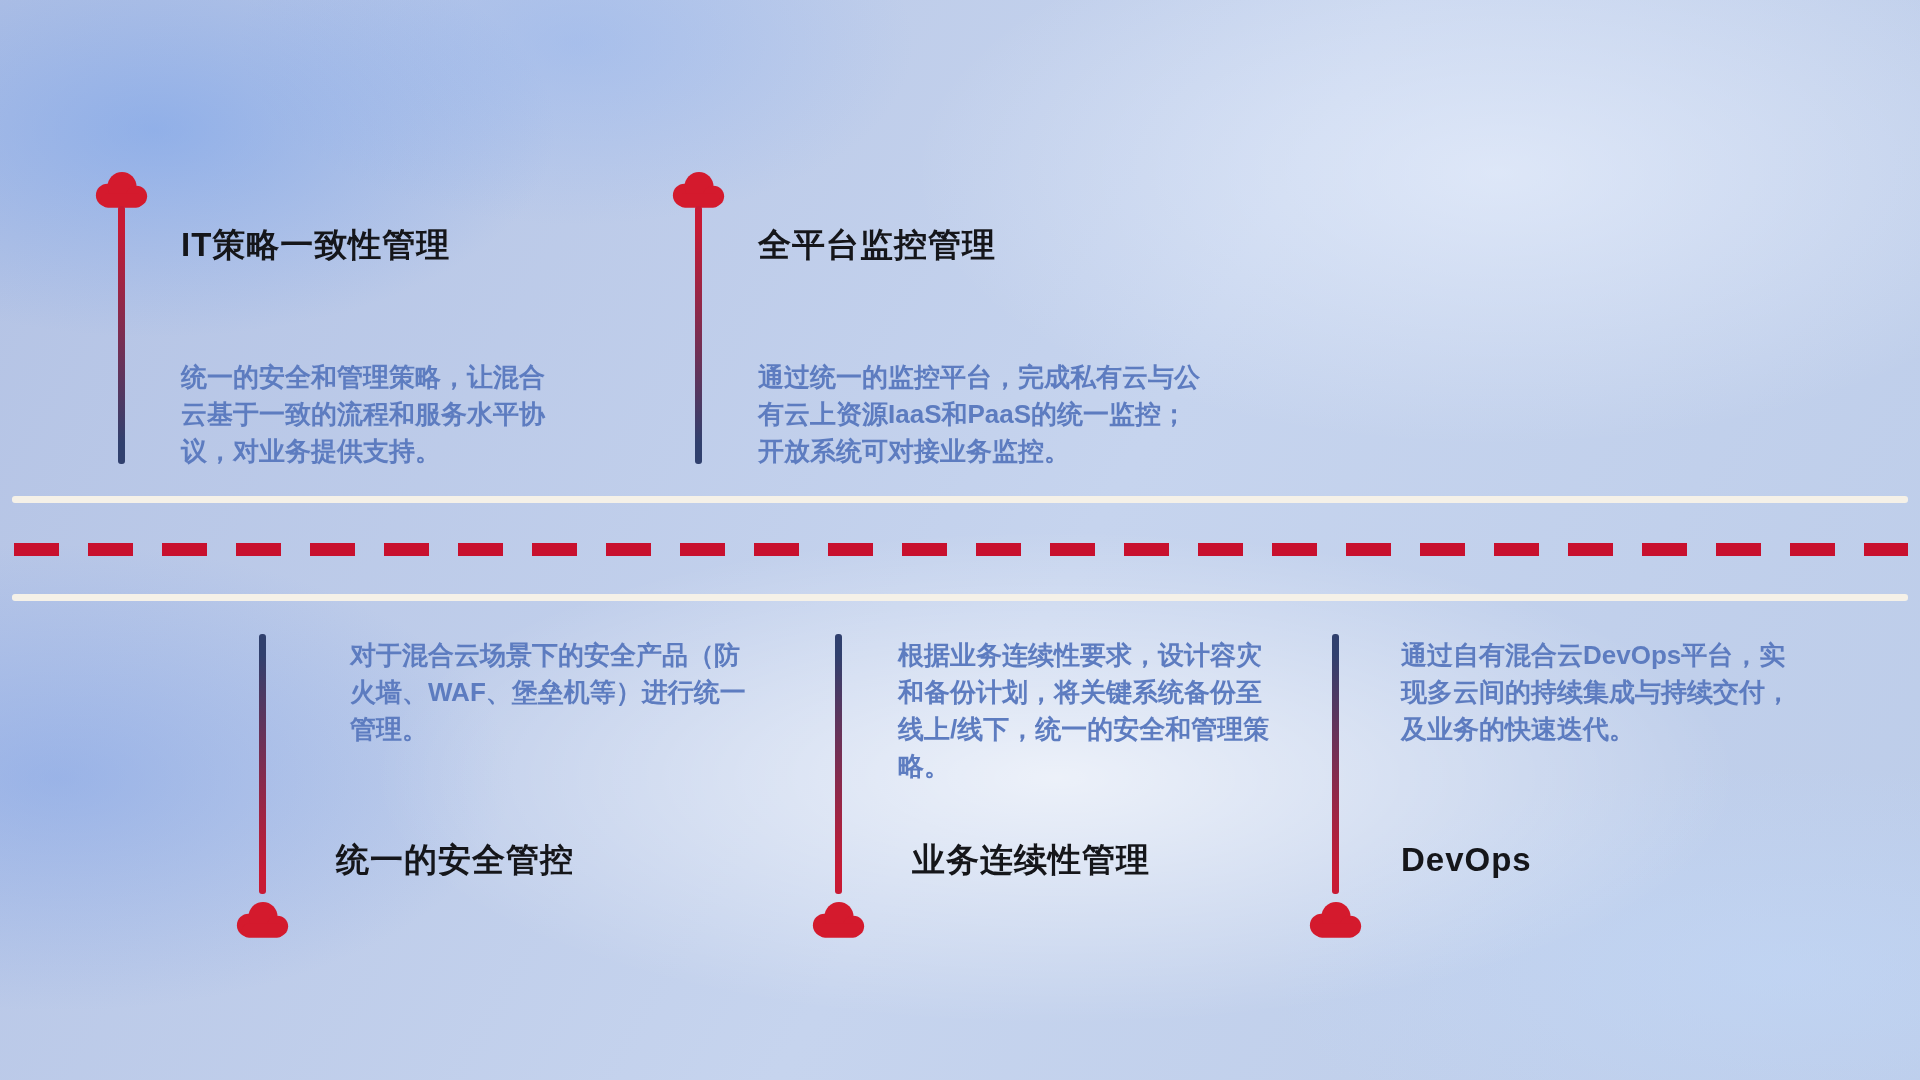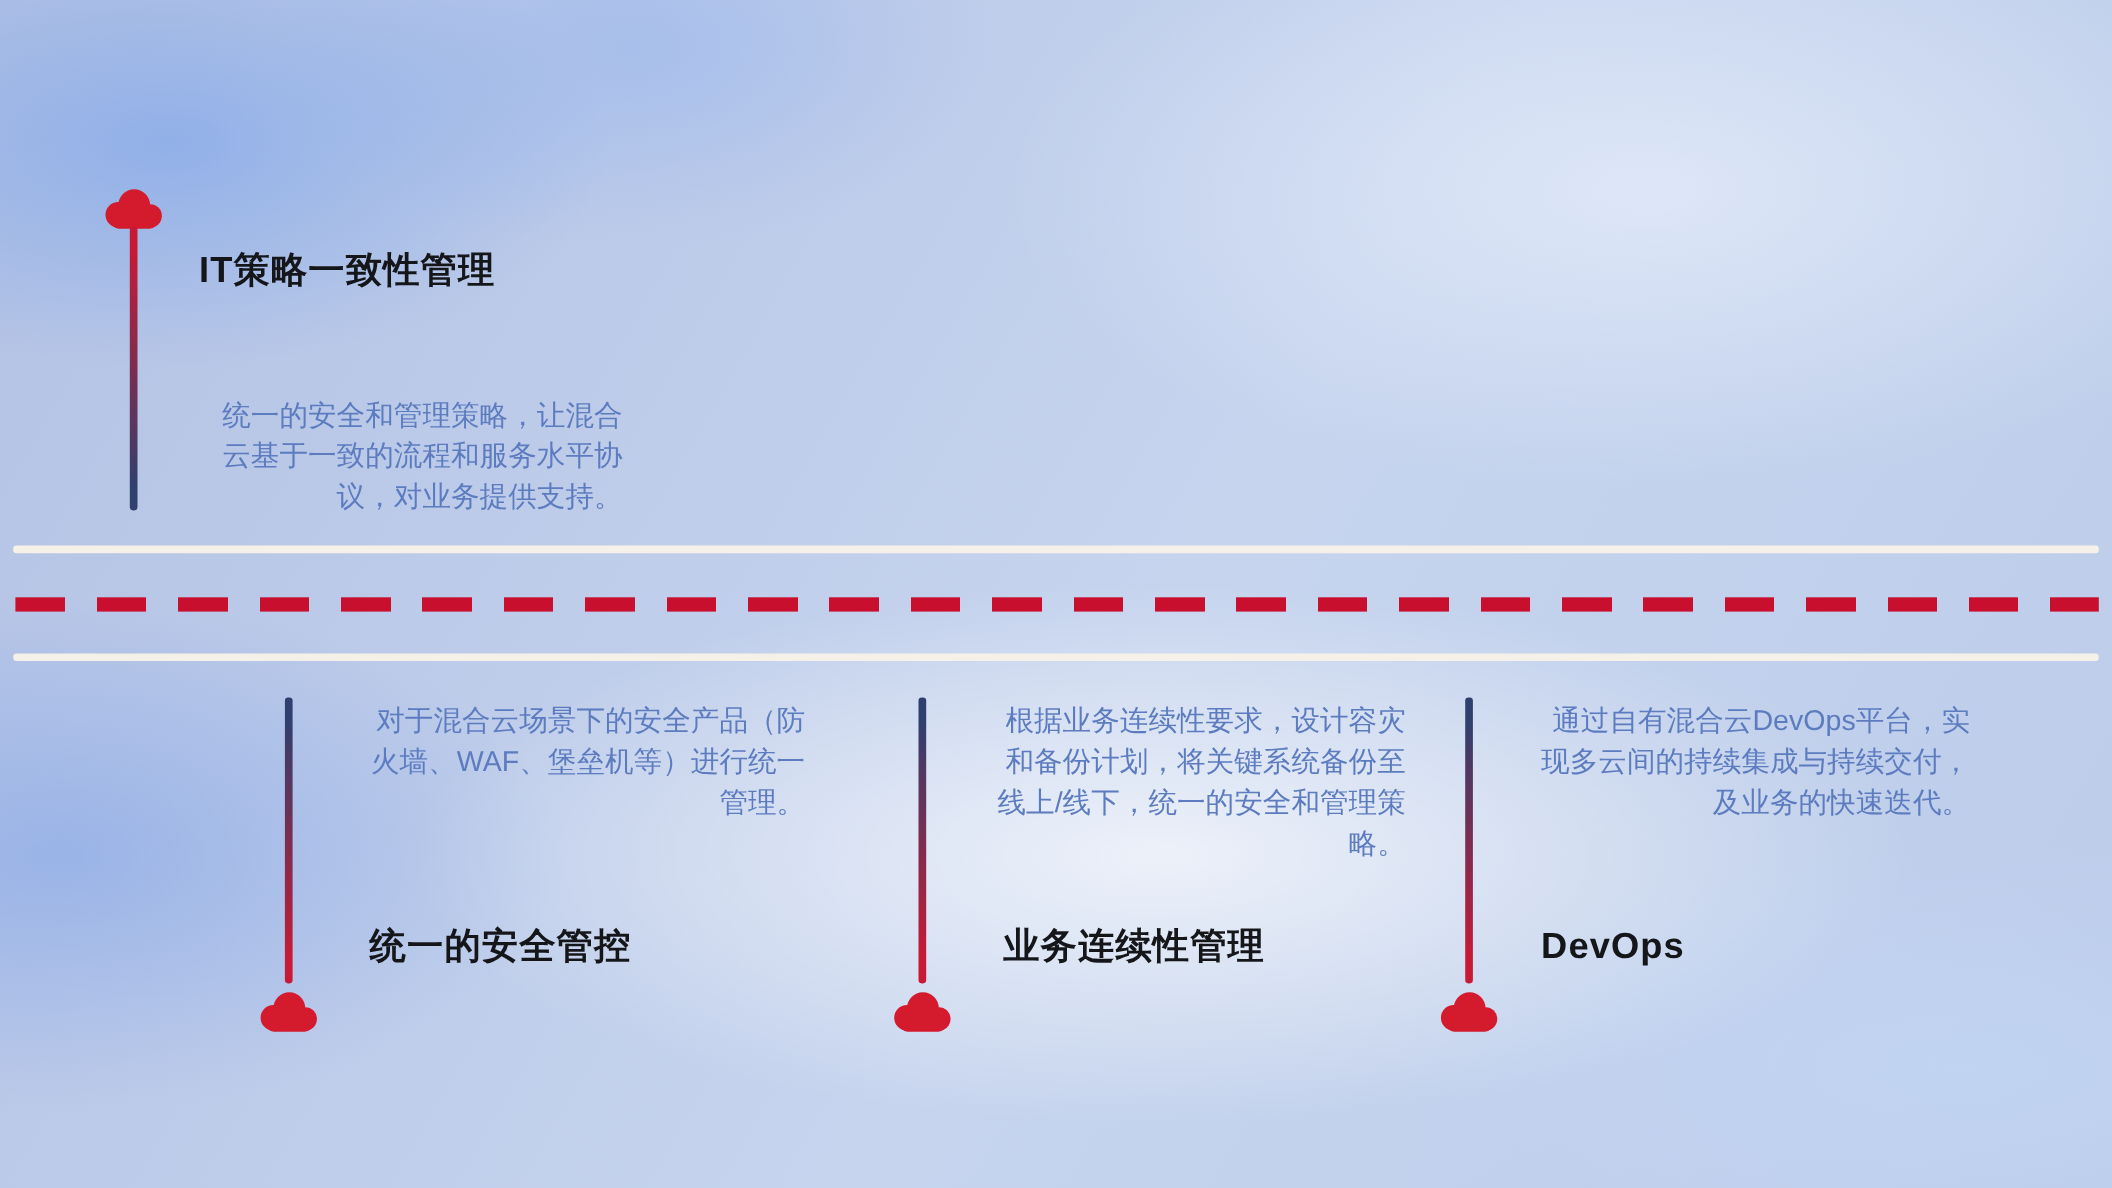--- a/index.html
+++ b/index.html
@@ -34,23 +34,22 @@
   .pole-up{background:linear-gradient(to top,var(--pole-red) 8%,var(--pole-navy) 92%);}
   .item-title{
     position:absolute;
     font-size:33px;line-height:1.15;font-weight:700;
     color:var(--title-text);
     white-space:nowrap;
     letter-spacing:1px;
   }
   .item-desc{
     position:absolute;
-    font-size:26px;line-height:37px;font-weight:400;
+    font-size:26px;line-height:37px;font-weight:700;
     color:var(--description-text);
-    text-align:right;
   }
   
   .item-top{top:170px;height:260px;}
   .item-top .cloud{left:0;top:0;}
   .item-top .pole{left:25px;top:36px;height:258px;}
   .item-top .item-title{left:88px;top:56px;}
   .item-top .item-desc{left:88px;top:189px;}
   
   .item-bottom{top:633px;height:320px;}
   .item-bottom .pole{left:25px;top:1px;height:260px;}
@@ -78,37 +77,50 @@
         <circle cx="30" cy="17" r="15"></circle>
         <circle cx="45" cy="27" r="11"></circle>
         <rect x="8" y="24" width="44" height="15" rx="7.5"></rect>
       </g>
     </svg>
     <div class="pole pole-down"></div>
     <div class="item-title">IT策略一致性管理</div>
     <p class="item-desc" style="width:385px;">统一的安全和管理策略，让混合云基于一致的流程和服务水平协议，对业务提供支持。</p>
   </div>
 
+  <div class="item item-top" style="left:670px;width:560px;">
+    <svg class="cloud" viewBox="0 0 60 40" aria-hidden="true">
+      <g fill="currentColor">
+        <circle cx="15" cy="26" r="12"></circle>
+        <circle cx="30" cy="17" r="15"></circle>
+        <circle cx="45" cy="27" r="11"></circle>
+        <rect x="8" y="24" width="44" height="15" rx="7.5"></rect>
+      </g>
+    </svg>
+    <div class="pole pole-down"></div>
+    <div class="item-title">全平台监控管理</div>
+    <p class="item-desc" style="width:450px;">通过统一的监控平台，完成私有云与公有云上资源IaaS和PaaS的统一监控；开放系统可对接业务监控。</p>
+  </div>
 
 
   <div class="road-line top"></div>
   <div class="road-dash"></div>
   <div class="road-line bottom"></div>
 
   <div class="item item-bottom" style="left:234px;width:520px;">
     <div class="pole pole-up"></div>
     <svg class="cloud" viewBox="0 0 60 40" aria-hidden="true">
       <g fill="currentColor">
         <circle cx="15" cy="26" r="12"></circle>
         <circle cx="30" cy="17" r="15"></circle>
         <circle cx="45" cy="27" r="11"></circle>
         <rect x="8" y="24" width="44" height="15" rx="7.5"></rect>
       </g>
     </svg>
-    <p class="item-desc" style="width:410px;">对于混合云场景下的安全产品（防火墙、WAF、堡垒机等）进行统一管理。</p>
+    <p class="item-desc" style="width:410px;margin-left:28px;">对于混合云场景下的安全产品（防火墙、WAF、堡垒机等）进行统一管理。</p>
     <div class="item-title">统一的安全管控</div>
   </div>
 
   <div class="item item-bottom" style="left:810px;width:520px;">
     <div class="pole pole-up"></div>
     <svg class="cloud" viewBox="0 0 60 40" aria-hidden="true">
       <g fill="currentColor">
         <circle cx="15" cy="26" r="12"></circle>
         <circle cx="30" cy="17" r="15"></circle>
         <circle cx="45" cy="27" r="11"></circle>

